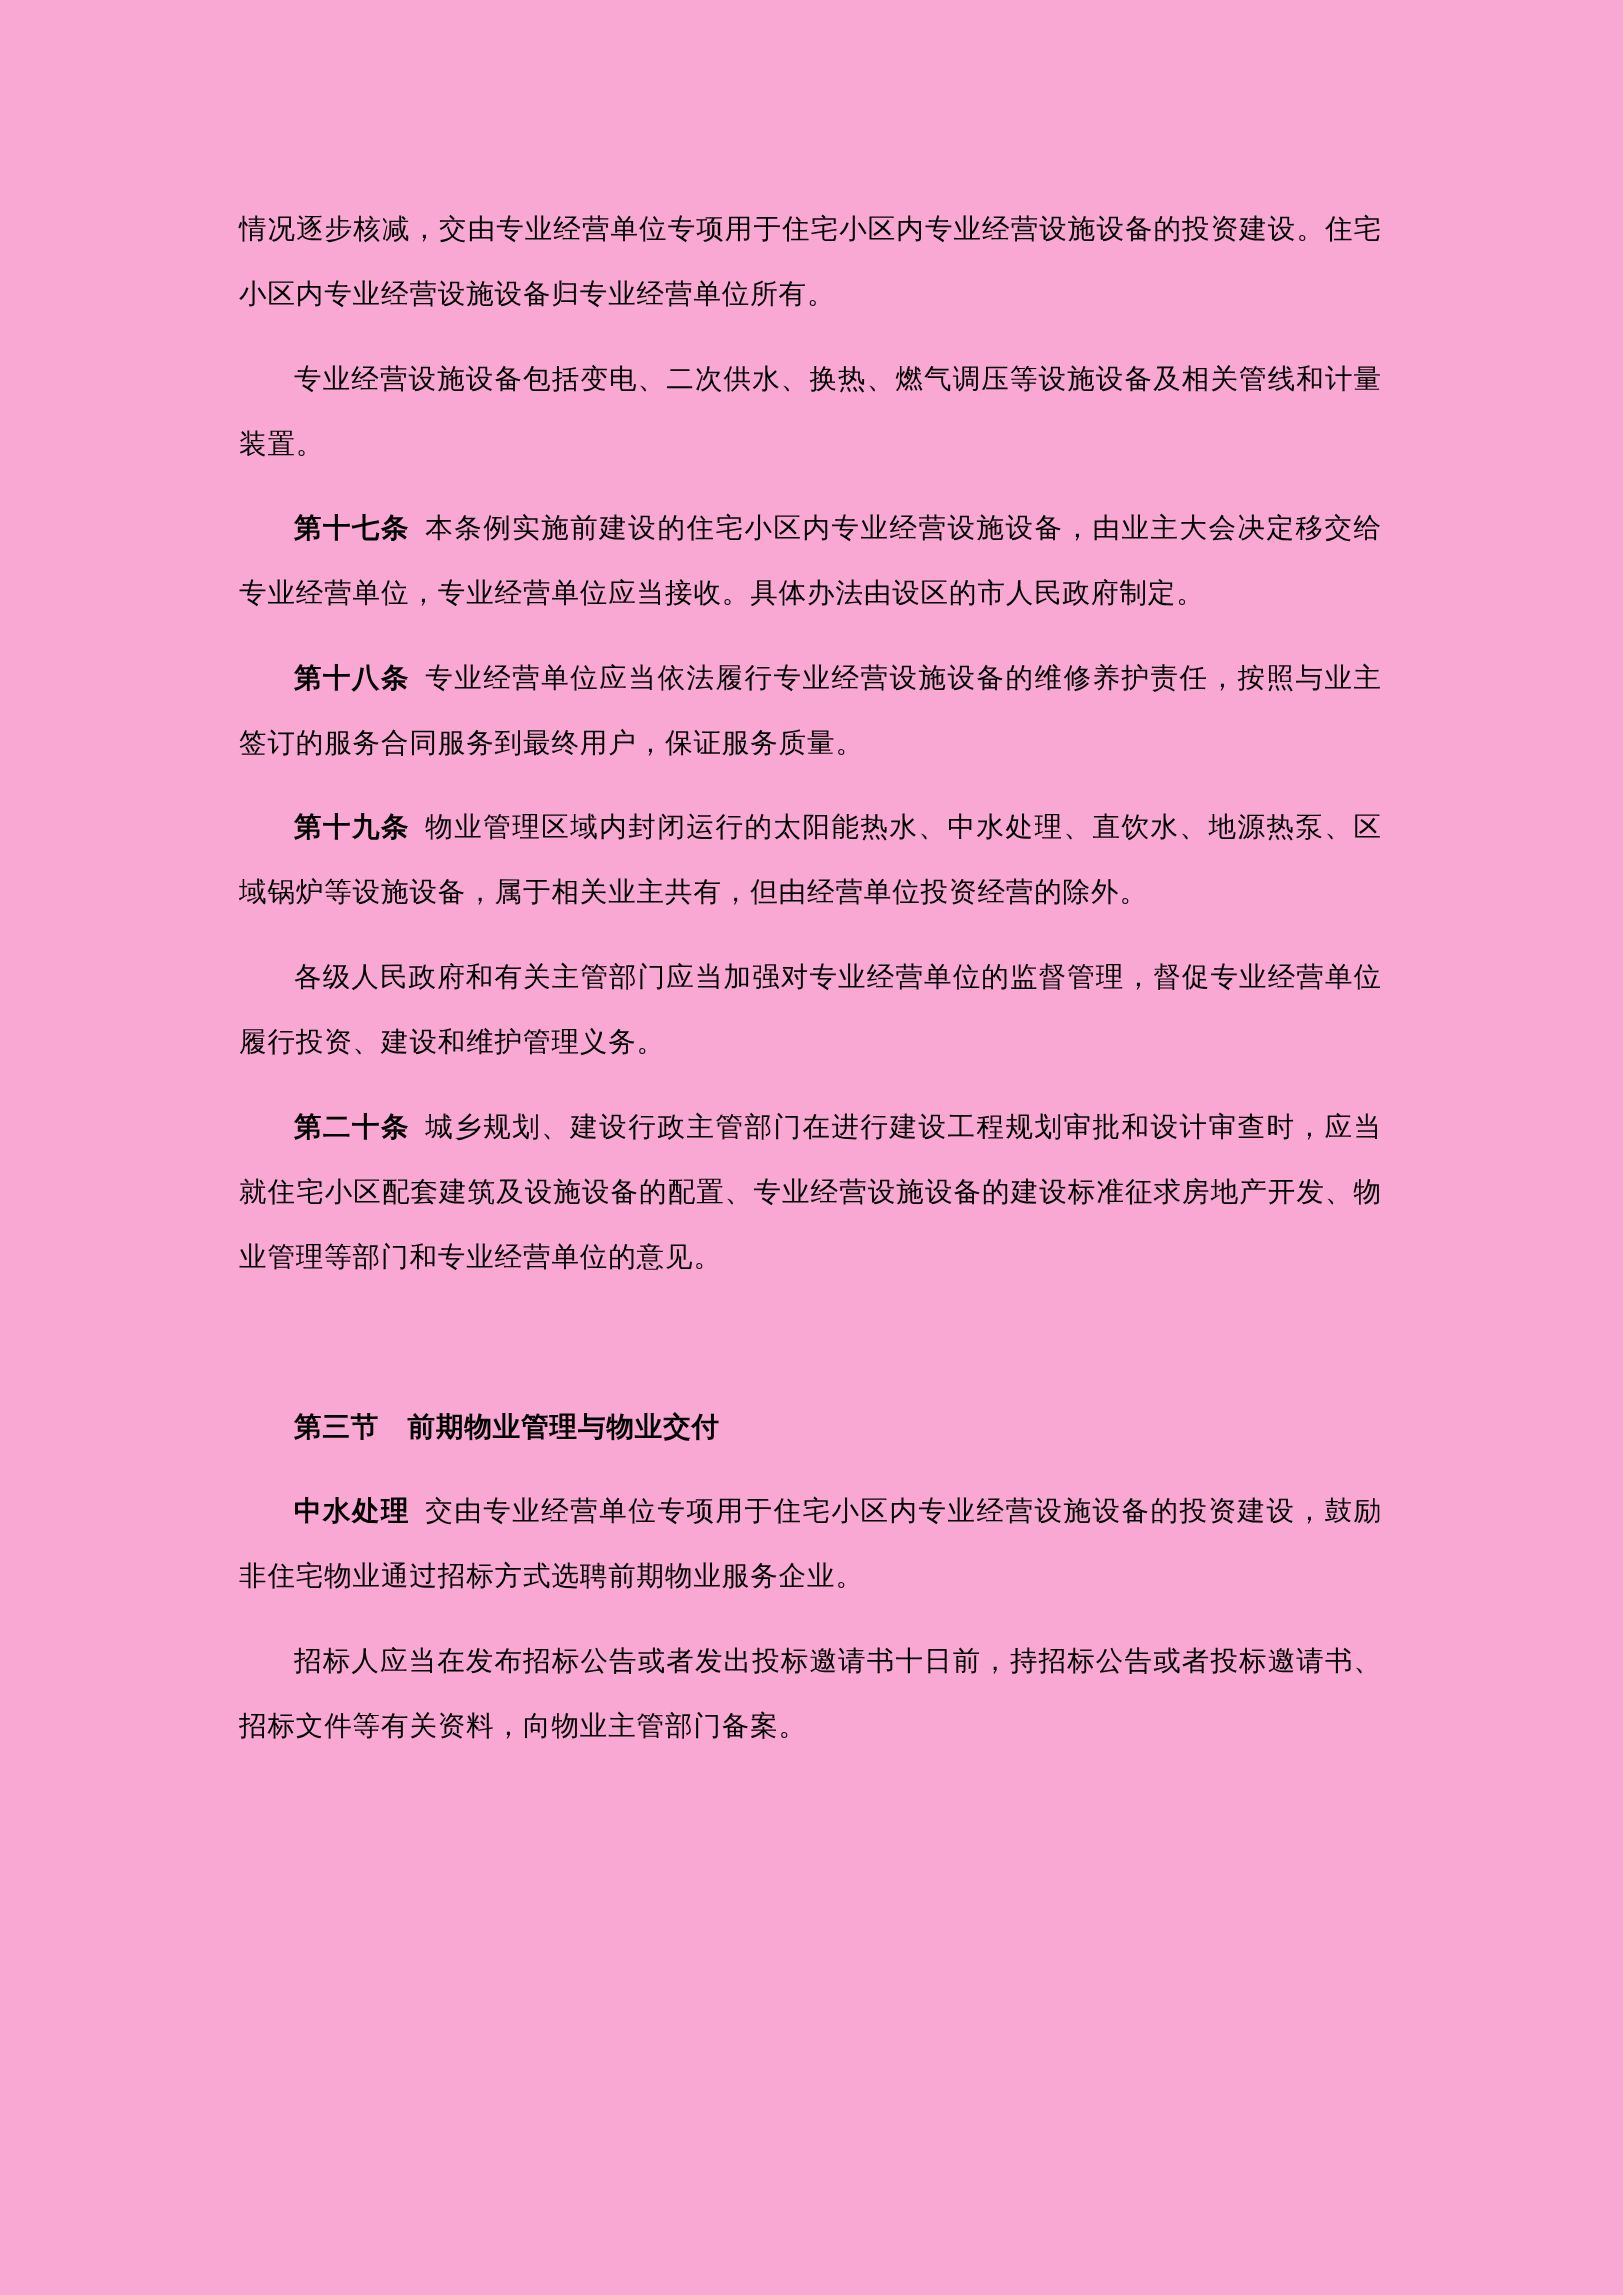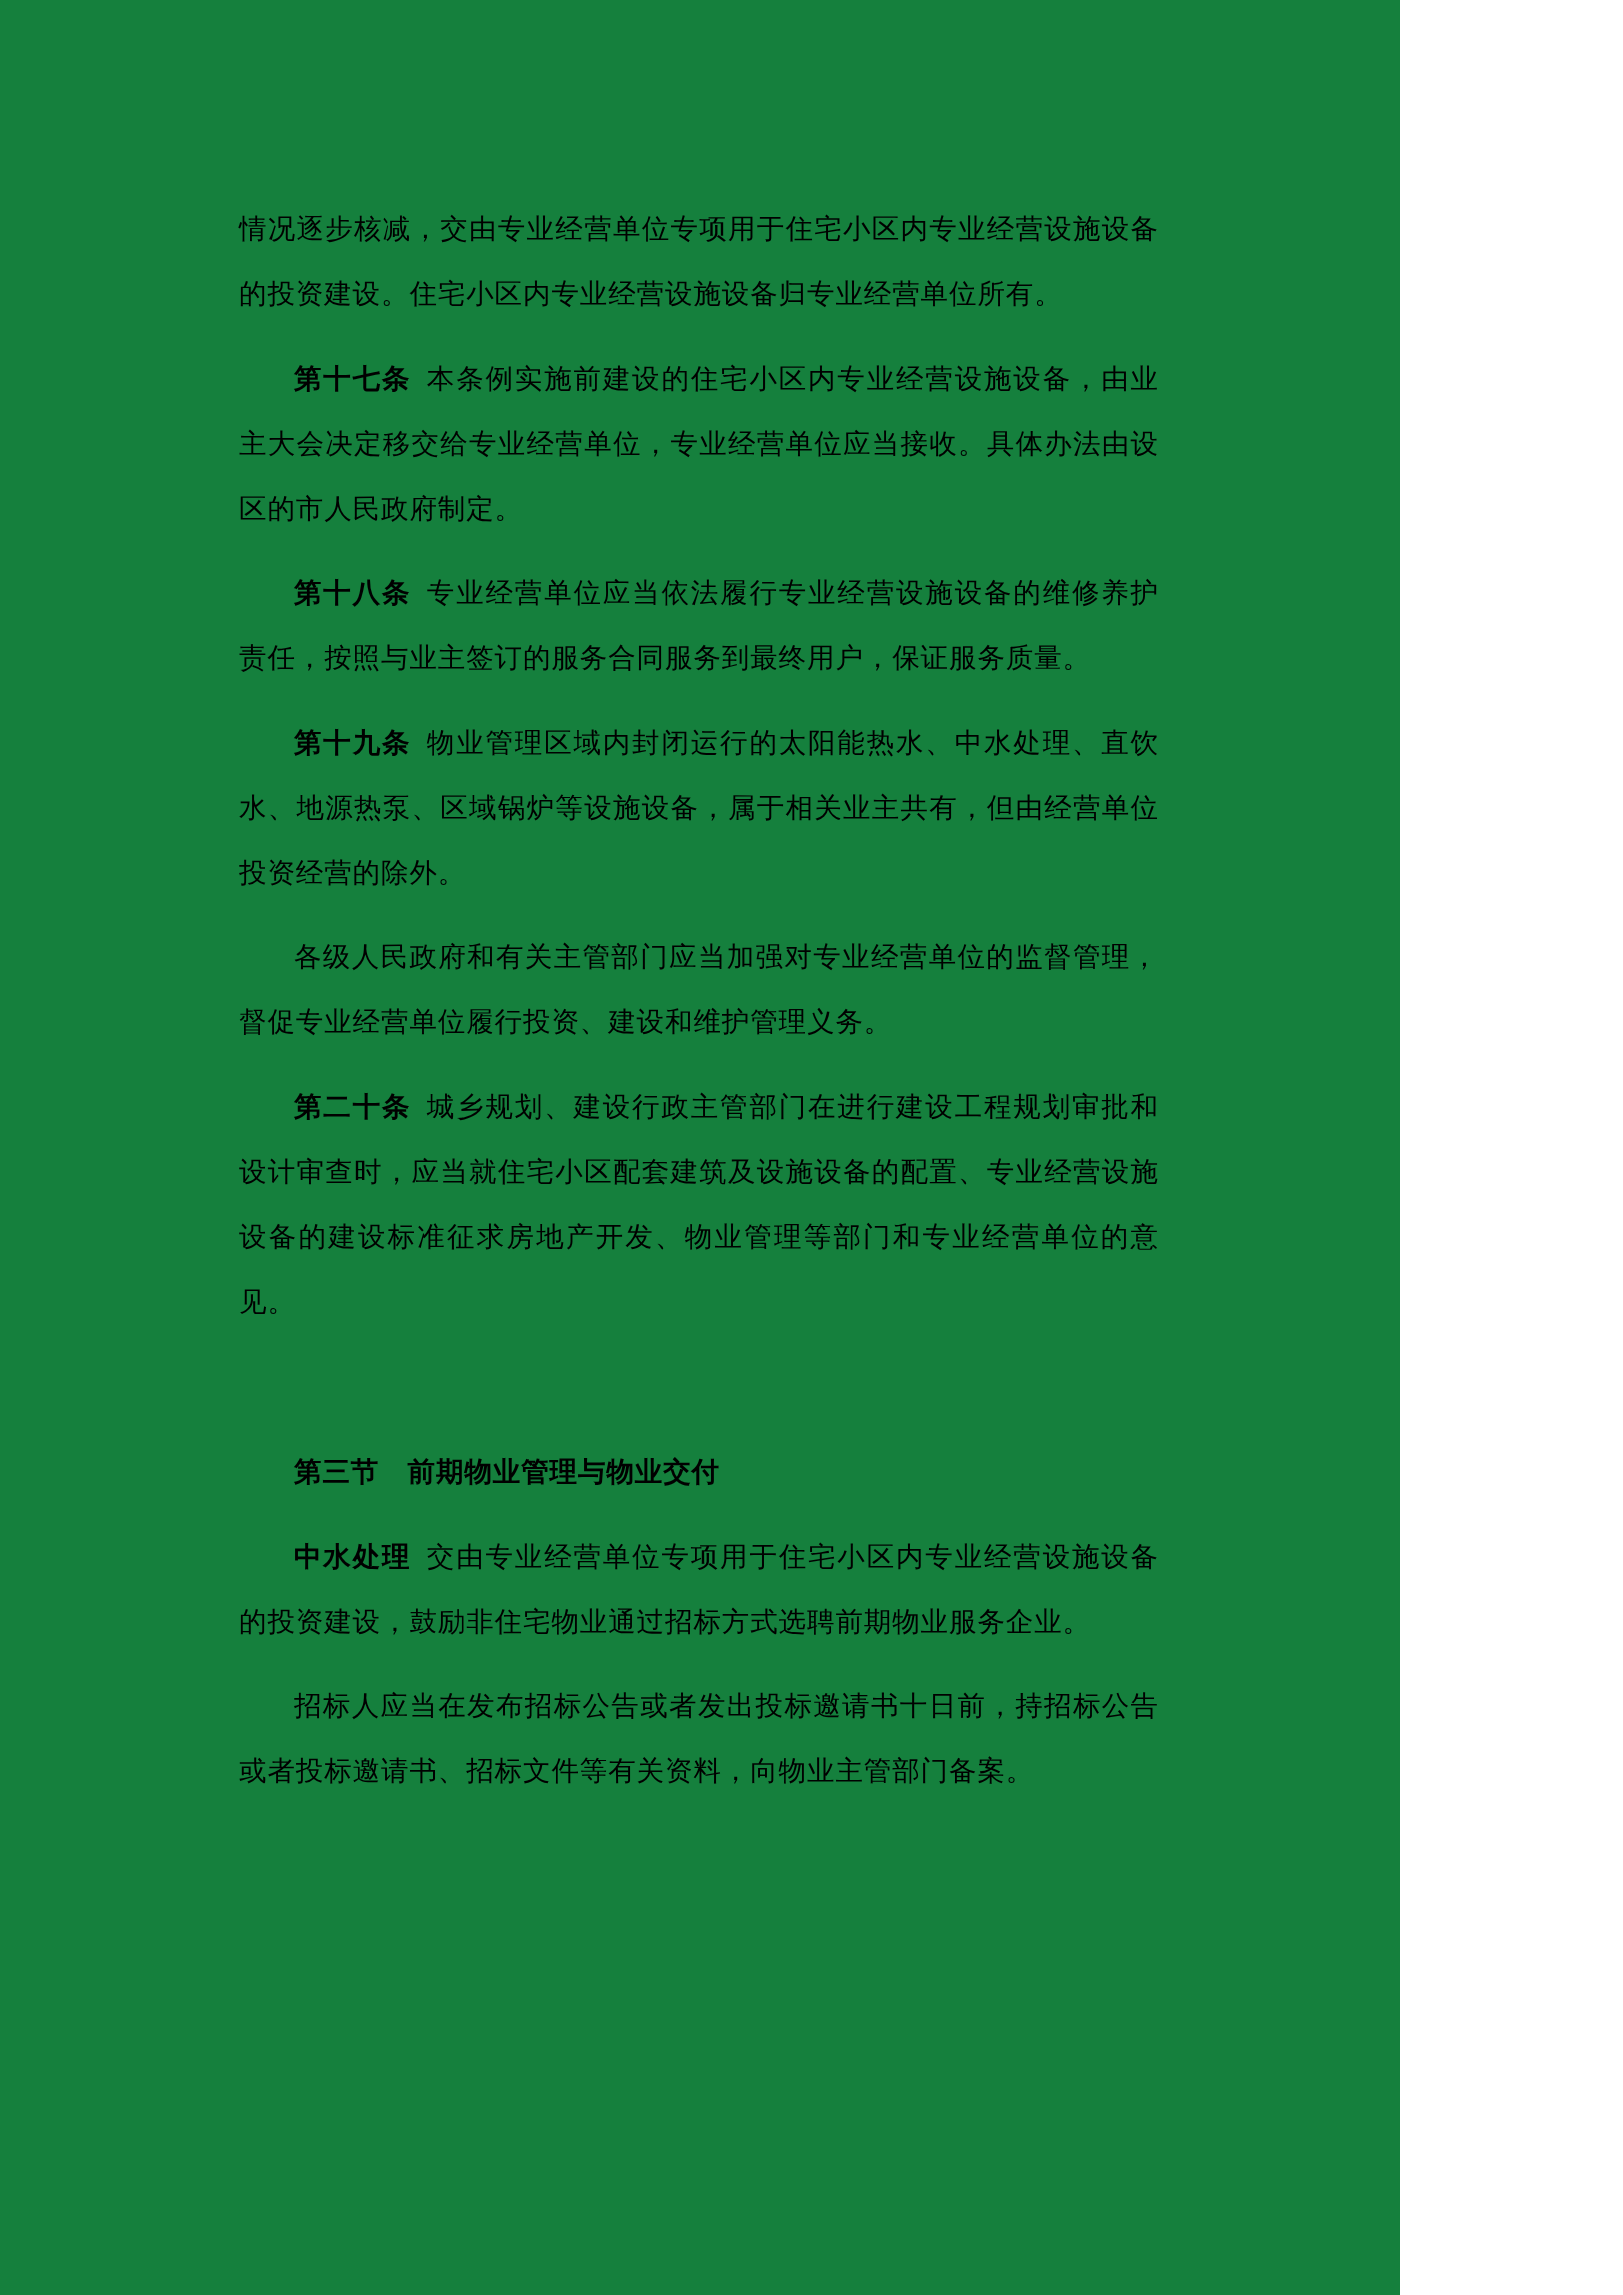--- a/index.html
+++ b/index.html
@@ -6,23 +6,23 @@
     margin: 0;
     padding: 0;
     background: #ffffff;
   }
   body {
     width: 1623px;
     height: 2295px;
     position: relative;
   }
   .page {
-    width: 1400px;
+    width: 1623px;
     height: 2295px;
-    background: #15803d;
+    background: #f9a8d4;
     overflow: hidden;
     box-sizing: border-box;
   }
   .content {
     box-sizing: border-box;
     padding: 196px 241px 0 239px;
     font-family: "Liberation Serif", "DejaVu Serif", serif;
     font-size: 27.5px;
     color: #000000;
     line-height: 65px;
@@ -47,20 +47,21 @@
   .b {
     font-weight: bold;
   }
 </style>
 </head>
 <body>
 
 <main class="page">
   <div class="content">
       <p class="continuation"><span>情况逐步核减，交由专业经营单位专项用于住宅小区内专业经营设施设备的投资建设。住宅小区内专业经营设施设备归专业经营单位所有。</span></p>
+      <p class="body"><span>专业经营设施设备包括变电、二次供水、换热、燃气调压等设施设备及相关管线和计量装置。</span></p>
       <p class="body"><span class="b">第十七条</span><span> 本条例实施前建设的住宅小区内专业经营设施设备，由业主大会决定移交给专业经营单位，专业经营单位应当接收。具体办法由设区的市人民政府制定。</span></p>
       <p class="body"><span class="b">第十八条</span><span> 专业经营单位应当依法履行专业经营设施设备的维修养护责任，按照与业主签订的服务合同服务到最终用户，保证服务质量。</span></p>
       <p class="body"><span class="b">第十九条</span><span> 物业管理区域内封闭运行的太阳能热水、中水处理、直饮水、地源热泵、区域锅炉等设施设备，属于相关业主共有，但由经营单位投资经营的除外。</span></p>
       <p class="body"><span>各级人民政府和有关主管部门应当加强对专业经营单位的监督管理，督促专业经营单位履行投资、建设和维护管理义务。</span></p>
       <p class="body"><span class="b">第二十条</span><span> 城乡规划、建设行政主管部门在进行建设工程规划审批和设计审查时，应当就住宅小区配套建筑及设施设备的配置、专业经营设施设备的建设标准征求房地产开发、物业管理等部门和专业经营单位的意见。</span></p>
       <p class="heading"><span class="b">第三节　前期物业管理与物业交付</span></p>
       <p class="body"><span class="b">中水处理</span><span> 交由专业经营单位专项用于住宅小区内专业经营设施设备的投资建设，鼓励非住宅物业通过招标方式选聘前期物业服务企业。</span></p>
       <p class="body"><span>招标人应当在发布招标公告或者发出投标邀请书十日前，持招标公告或者投标邀请书、招标文件等有关资料，向物业主管部门备案。</span></p>
     </div>
 </main>

